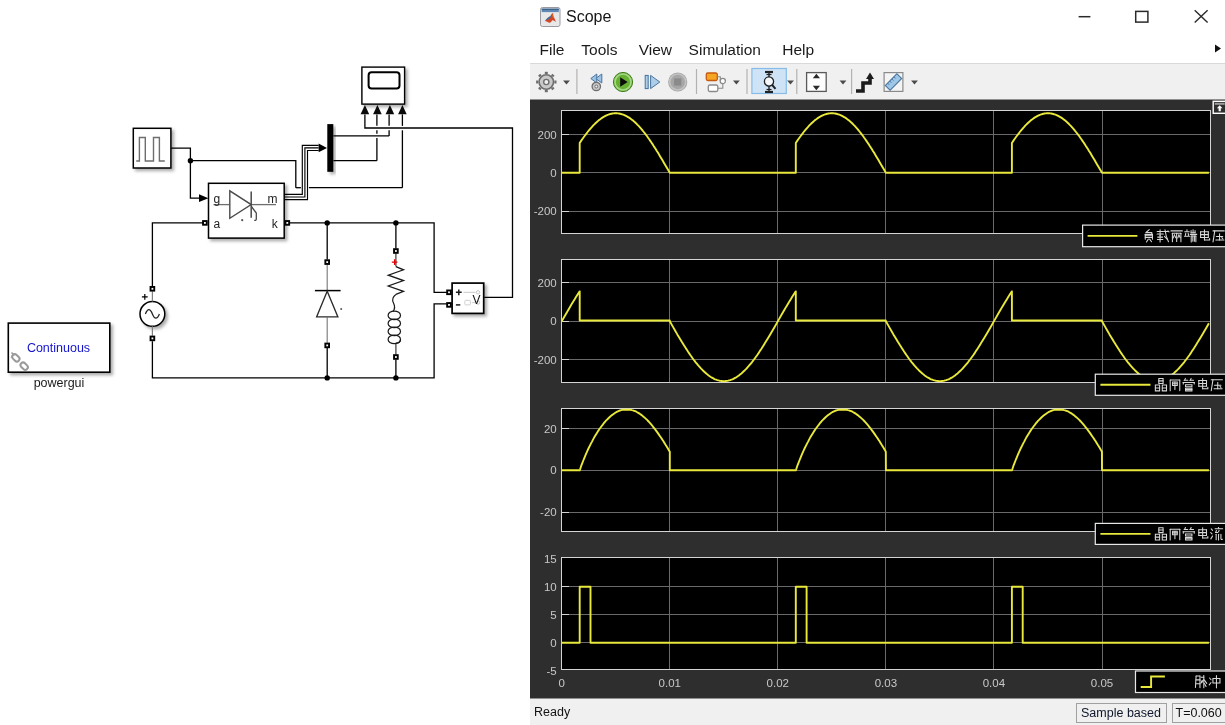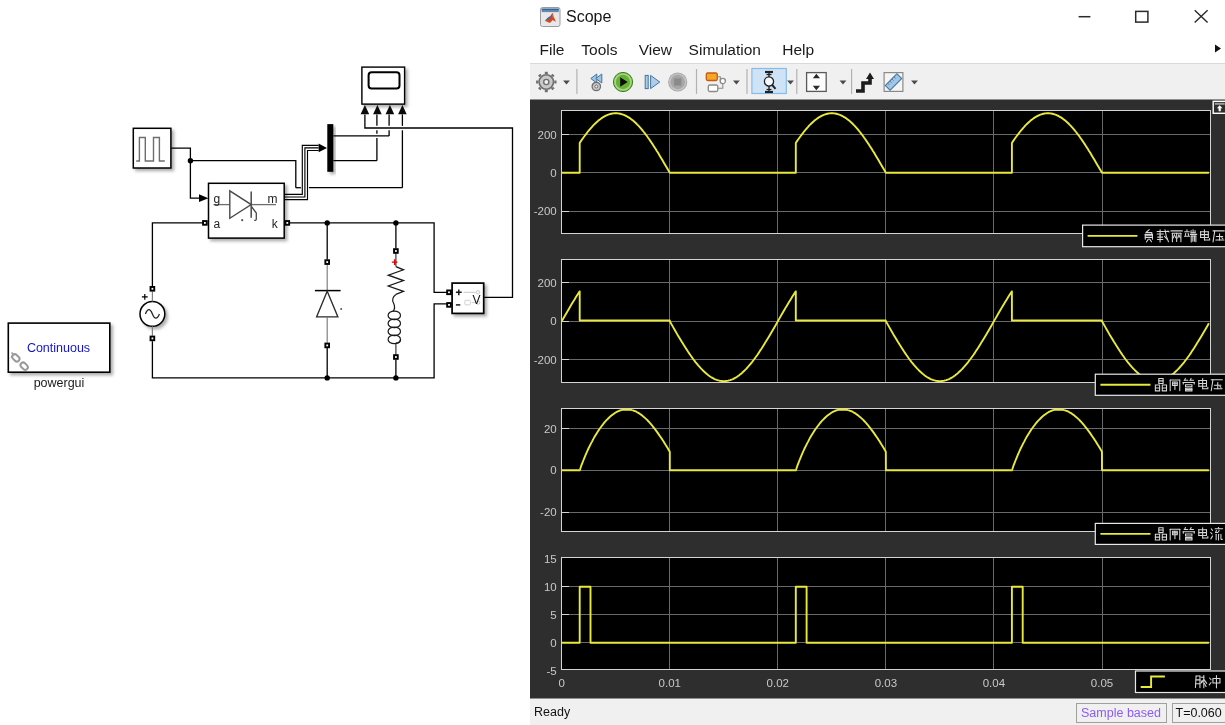--- a/index.html
+++ b/index.html
@@ -506,15 +506,15 @@
         <path d="M6.35,0.4 V9.6"></path>
       </g>
       <g transform="translate(683.2,1.2999999999999972)">
         <rect x="0" y="0" width="13" height="12" fill="#2e2e2e" stroke="#fff" stroke-width="1.4"></rect>
         <rect x="1.5" y="1.5" width="10" height="2" fill="#9a9a9a"></rect>
         <path d="M6.5,4 L9.3,7 H7.6 V10 H5.4 V7 H3.7 Z" fill="#fff"></path>
       </g>
     </svg>
 <div class="abs" style="left:530px;top:698px;width:781px;height:27px;background:#f0f0f0;border-top:1px solid #8f8f8f">
 <span class="abs" style="left:4px;top:6px;font-size:12.5px;color:#111">Ready</span>
-<span class="abs" style="left:545.5px;top:3.5px;width:91px;height:20px;border:1px solid #a0a0a0;font-size:12.5px;color:#8b5cf6;text-align:center;line-height:19px">Sample based</span>
+<span class="abs" style="left:545.5px;top:3.5px;width:91px;height:20px;border:1px solid #a0a0a0;font-size:12.5px;color:#0f172a;text-align:center;line-height:19px">Sample based</span>
 <span class="abs" style="left:641.5px;top:3.5px;width:56px;height:20px;border:1px solid #a0a0a0;font-size:12.5px;color:#111;padding-left:3px;line-height:19px">T=0.060</span>
 </div>
 </div>
 </body></html>

